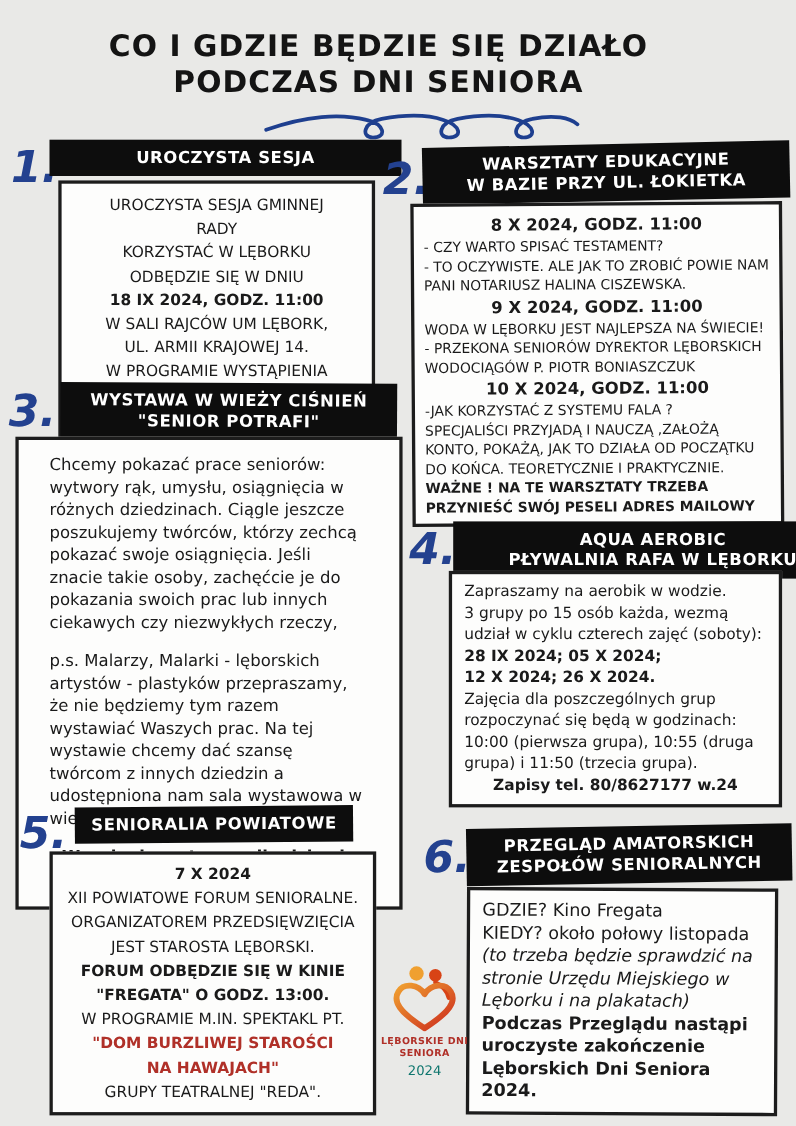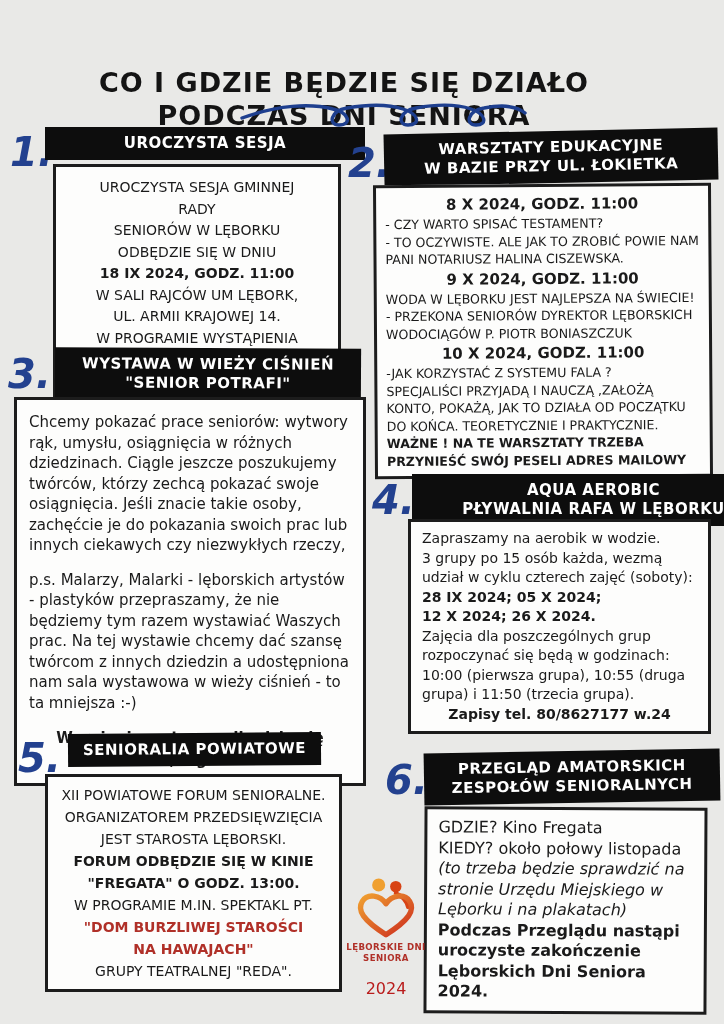--- a/index.html
+++ b/index.html
@@ -11,21 +11,21 @@
     position:relative;
     width:724px;height:1024px;
     margin:0 auto;
     background:var(--background,#e9e9e7);
     overflow:hidden;
     color:#1a1a1a;
   }
   .page-title{
     position:absolute;top:26px;left:0;width:688px;
     text-align:center;font-weight:700;font-size:27px;
-    letter-spacing:1px;color:#141414;line-height:33px;margin-top:40px;
+    letter-spacing:1px;color:#141414;line-height:33px;
   }
   .squiggle{position:absolute;left:238px;top:92px;}
   .section-number{
     position:absolute;
     font-size:40px;font-weight:700;font-style:italic;
     color:var(--number-blue,#23418f);
     line-height:1;
   }
   .hdr{
     position:absolute;
@@ -48,36 +48,36 @@
   .it{font-style:italic;}
   .red{color:var(--accent-red,#b03028);}
   
   .s1-box{left:53px;top:164px;width:288px;padding:10px 24px;}
   .s1-box div{line-height:21.5px;}
   
   .s2-box{left:374px;top:184px;width:338px;padding:6px 9px;transform:rotate(-.4deg);}
   .s2-box div{line-height:17.5px;font-size:12.6px;}
   .s2-box .date{font-size:15px;line-height:22px;}
   
-  .s3-box{left:14px;top:397px;width:352px;padding:12px 12px;}
+  .s3-box{left:14px;top:397px;width:352px;padding:12px 28px;}
   .s3-box .para{font-size:15px;line-height:20.5px;margin-bottom:14px;}
   .s3-box .foot{line-height:22px;font-size:15px;}
   
   .s4-box{left:408px;top:519px;width:303px;padding:7px 11px;}
   .s4-box div{line-height:19.5px;font-size:14px;}
   
   .s5-box{left:45px;top:774px;width:297px;padding:7px 5px;}
   .s5-box div{line-height:22px;}
   
   .s6-box{left:424px;top:807px;width:283px;padding:8px 11px;transform:rotate(.3deg);}
   .s6-box div{line-height:20.5px;font-size:16px;}
   
   .logo{position:absolute;left:338px;top:876px;width:96px;text-align:center;}
   .logo-name{font-size:8.6px;font-weight:700;letter-spacing:.4px;color:var(--accent-red,#b5342e);line-height:11px;}
-  .logo-year{font-size:16px;color:#b91c1c;margin-top:15px;}
+  .logo-year{font-size:12px;color:#0f766e;margin-top:2px;}
 </style>
 </head>
 <body>
 
 <div class="page">
 
   <div class="page-title">
     <div>CO I GDZIE BĘDZIE SIĘ DZIAŁO</div>
     <div>PODCZAS DNI SENIORA</div>
   </div>
@@ -86,21 +86,21 @@
       <path d="M4,26 C40,13 72,11 95,17 C112,21 114,33 101,33 C90,33 92,19 109,16 C132,12 150,12 165,17 C181,22 183,33 170,33 C159,33 161,19 178,16 C200,12 218,12 233,17 C248,22 250,33 238,33 C227,33 229,19 246,16 C266,12 280,15 287,21" fill="none" stroke="#1e3f8f" stroke-width="3.4" stroke-linecap="round"></path>
     </svg>
   </div>
 
   <div class="section-number" style="left:10px;top:132px;">1.</div>
   <div class="hdr" style="left:45px;top:127px;width:320px;">
     <div>UROCZYSTA SESJA</div>
   </div>
   <div class="box s1-box ctr">
     <div>UROCZYSTA SESJA GMINNEJ RADY</div>
-    <div>SENIORÓW W LĘBORKU</div>
+    <div>KORZYSTAĆ W LĘBORKU</div>
     <div>ODBĘDZIE SIĘ W DNIU</div>
     <div class="b">18 IX 2024, GODZ. 11:00</div>
     <div>W SALI RAJCÓW UM LĘBORK,</div>
     <div>UL. ARMII KRAJOWEJ 14.</div>
     <div>W PROGRAMIE WYSTĄPIENIA</div>
     <div>ZAPROSZONYCH GOŚCI, WYKŁAD</div>
   </div>
 
   <div class="section-number" style="left:348px;top:143px;">2.</div>
   <div class="hdr" style="left:384px;top:131px;width:334px;transform:rotate(-1.2deg);">
@@ -145,20 +145,21 @@
     <div>Zajęcia dla poszczególnych grup rozpoczynać się będą w godzinach:</div>
     <div>10:00 (pierwsza grupa), 10:55 (druga grupa) i 11:50 (trzecia grupa).</div>
     <div class="b ctr">Zapisy tel. 80/8627177 w.24</div>
   </div>
 
   <div class="section-number" style="left:18px;top:738px;">5.</div>
   <div class="hdr" style="left:68px;top:733px;width:253px;transform:rotate(-.5deg);">
     <div>SENIORALIA POWIATOWE</div>
   </div>
   <div class="box s5-box ctr">
+    <div class="b">7 X 2024</div>
     <div>XII POWIATOWE FORUM SENIORALNE.</div>
     <div>ORGANIZATOREM PRZEDSIĘWZIĘCIA</div>
     <div>JEST STAROSTA LĘBORSKI.</div>
     <div class="b">FORUM ODBĘDZIE SIĘ W KINIE</div>
     <div class="b">"FREGATA" O GODZ. 13:00.</div>
     <div>W PROGRAMIE M.IN. SPEKTAKL PT.</div>
     <div class="b red">"DOM BURZLIWEJ STAROŚCI</div>
     <div class="b red">NA HAWAJACH"</div>
     <div>GRUPY TEATRALNEJ "REDA".</div>
   </div>

